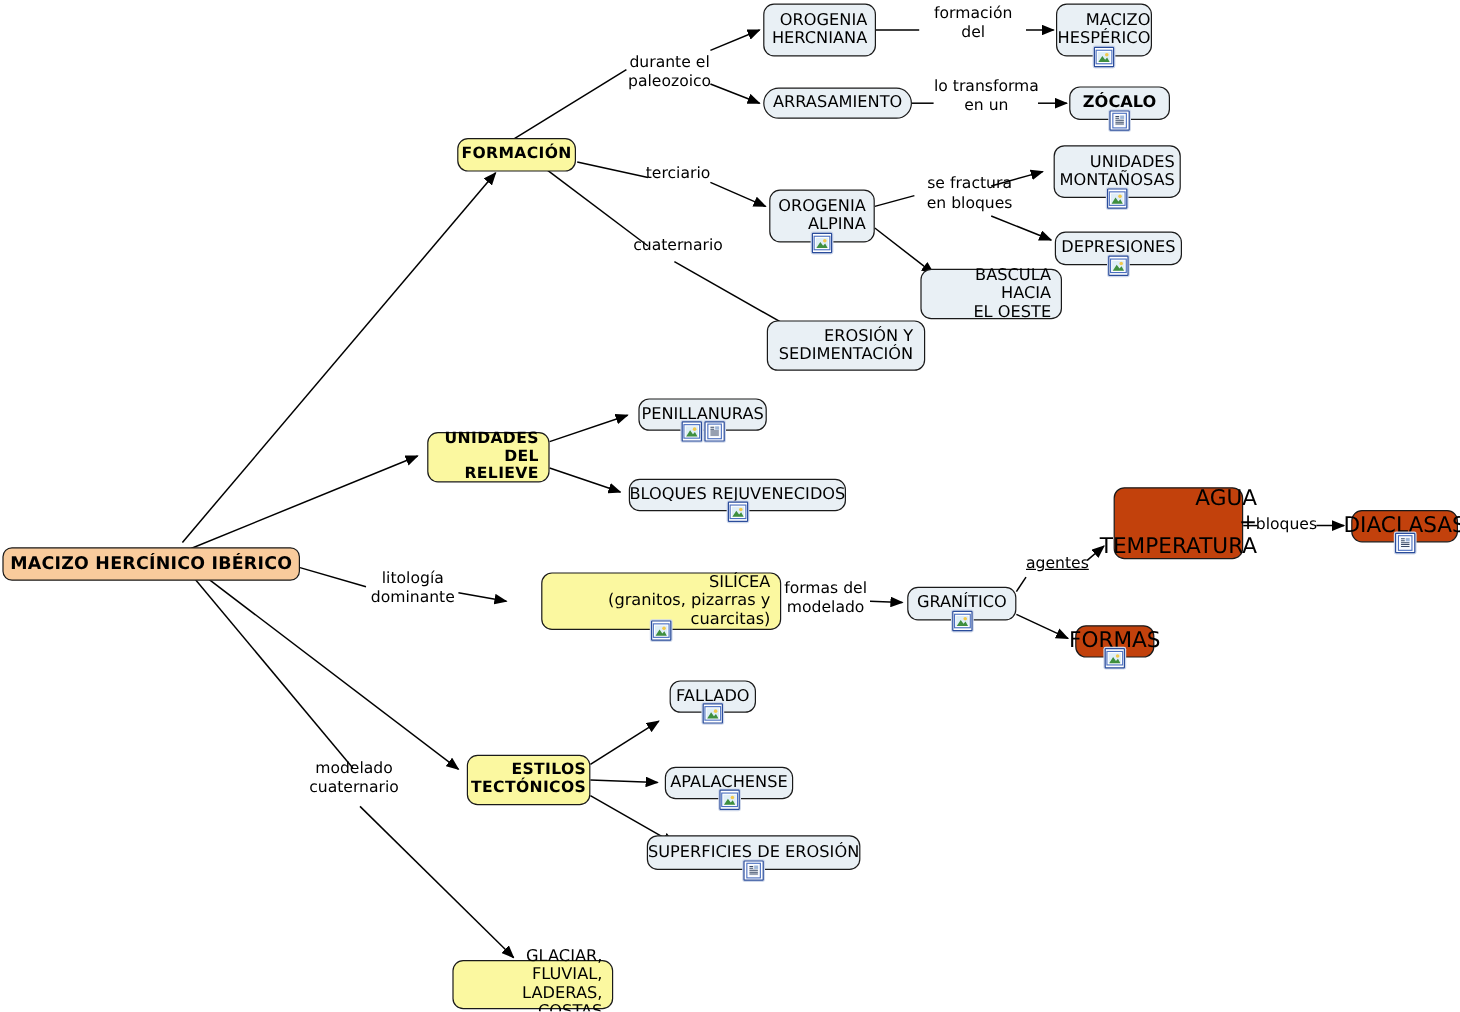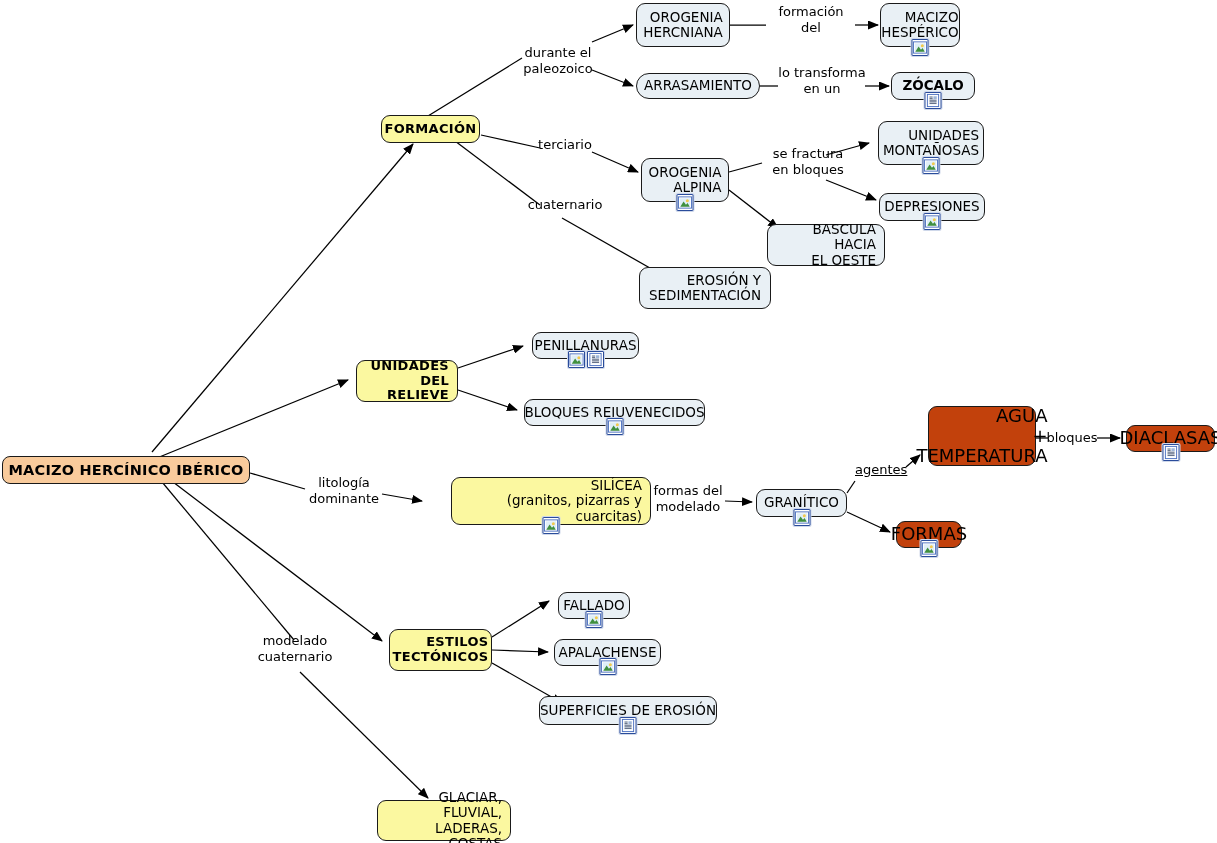--- a/index.html
+++ b/index.html
@@ -362,21 +362,21 @@
             <path d="M3 12.5 L6.5 7 L9 10.5 L10.8 8.5 L13 12.5 Z" fill="#3f8f3f"></path>
           </svg>
       </span>
     </span>
   </div>
 
   <div class="node yellow wrap" style="left:389px;top:629px;width:103px;height:42px;">
     <span class="lbl">ESTILOS<br>TECTÓNICOS</span>
   </div>
 
-  <div class="node blue" style="left:558px;top:592px;width:72px;height:27px;">
+  <div class="node blue" style="left:558px;top:567px;width:72px;height:27px;">
     <span class="lbl">FALLADO</span>
     <span class="icons">
       <span class="ic">
         <svg viewBox="0 0 16 16">
             <rect x="1" y="2" width="14" height="12" fill="#ffffff" stroke="#4a6fc0" stroke-width="1"></rect>
             <rect x="2.5" y="3.5" width="11" height="9" fill="#dfeef7"></rect>
             <circle cx="10.5" cy="6" r="1.6" fill="#f2c94c"></circle>
             <path d="M3 12.5 L6.5 7 L9 10.5 L10.8 8.5 L13 12.5 Z" fill="#3f8f3f"></path>
           </svg>
       </span>

